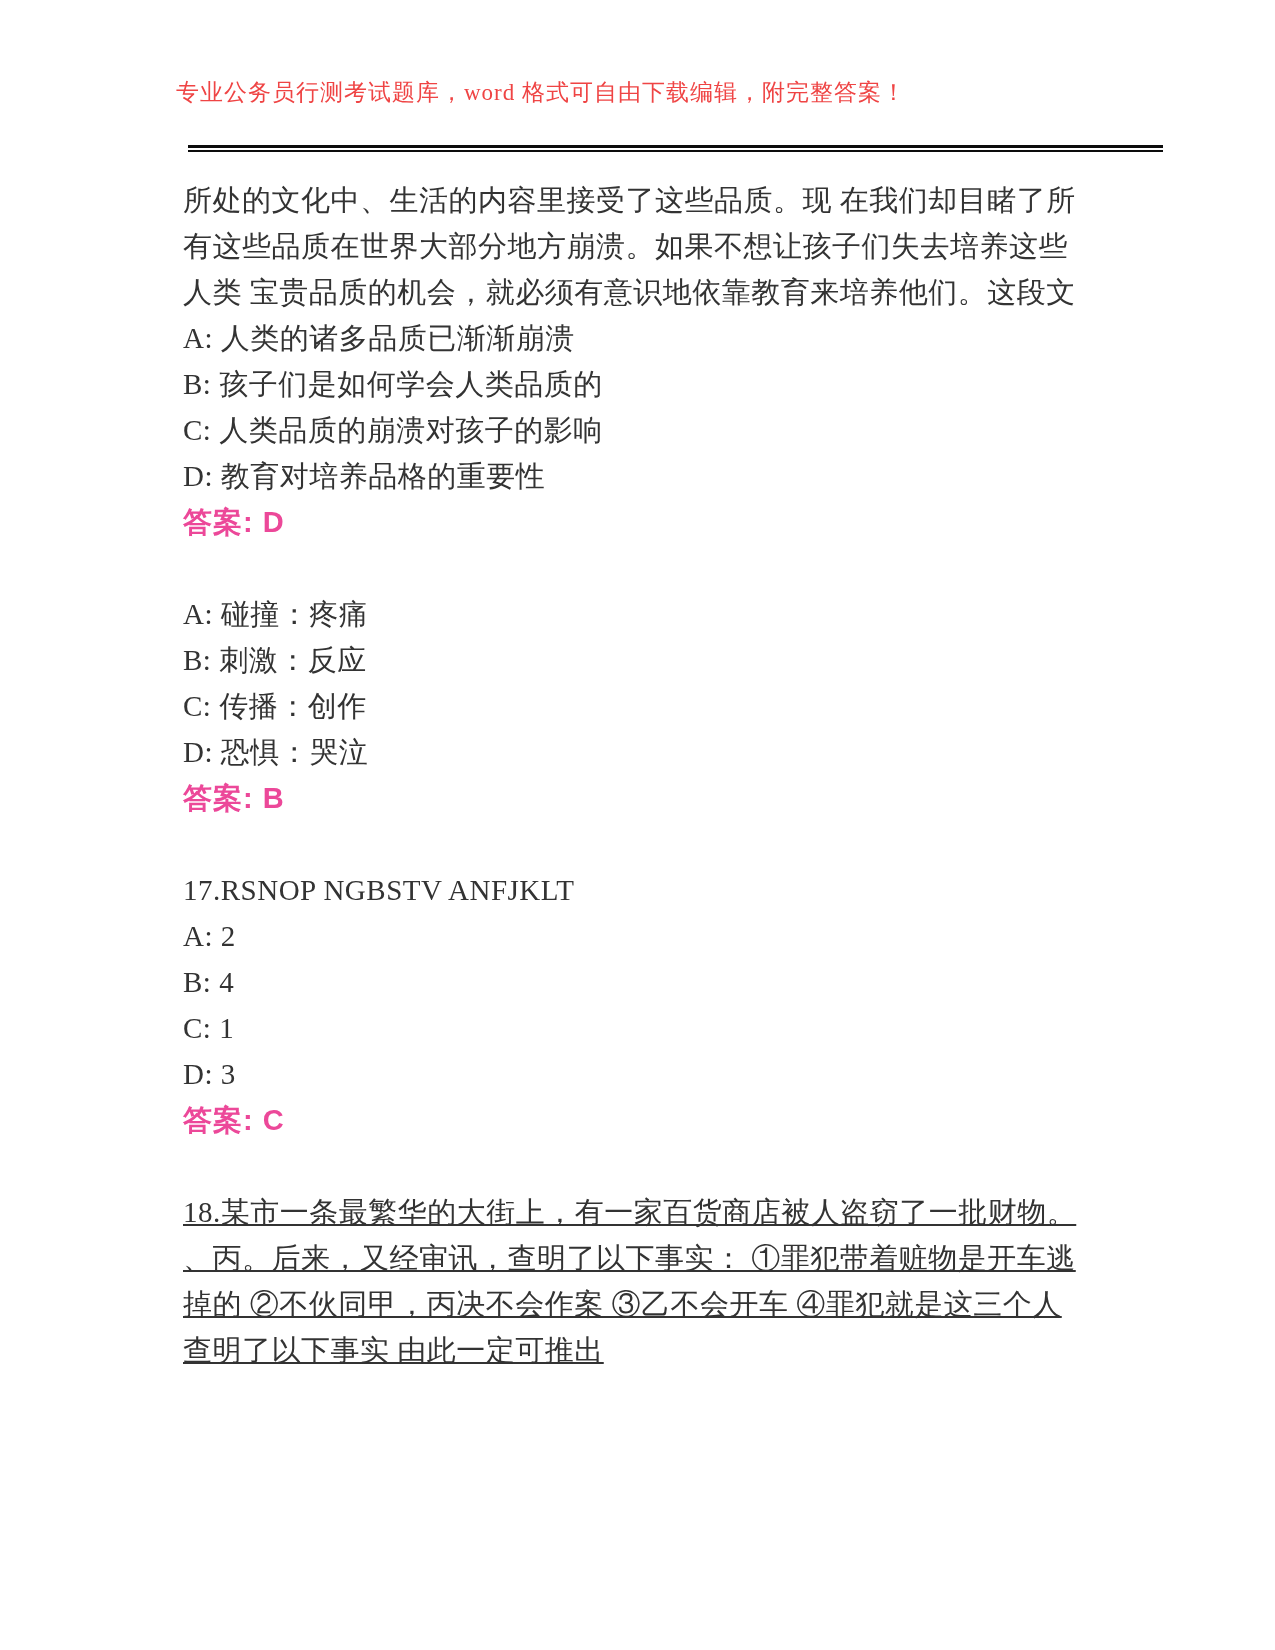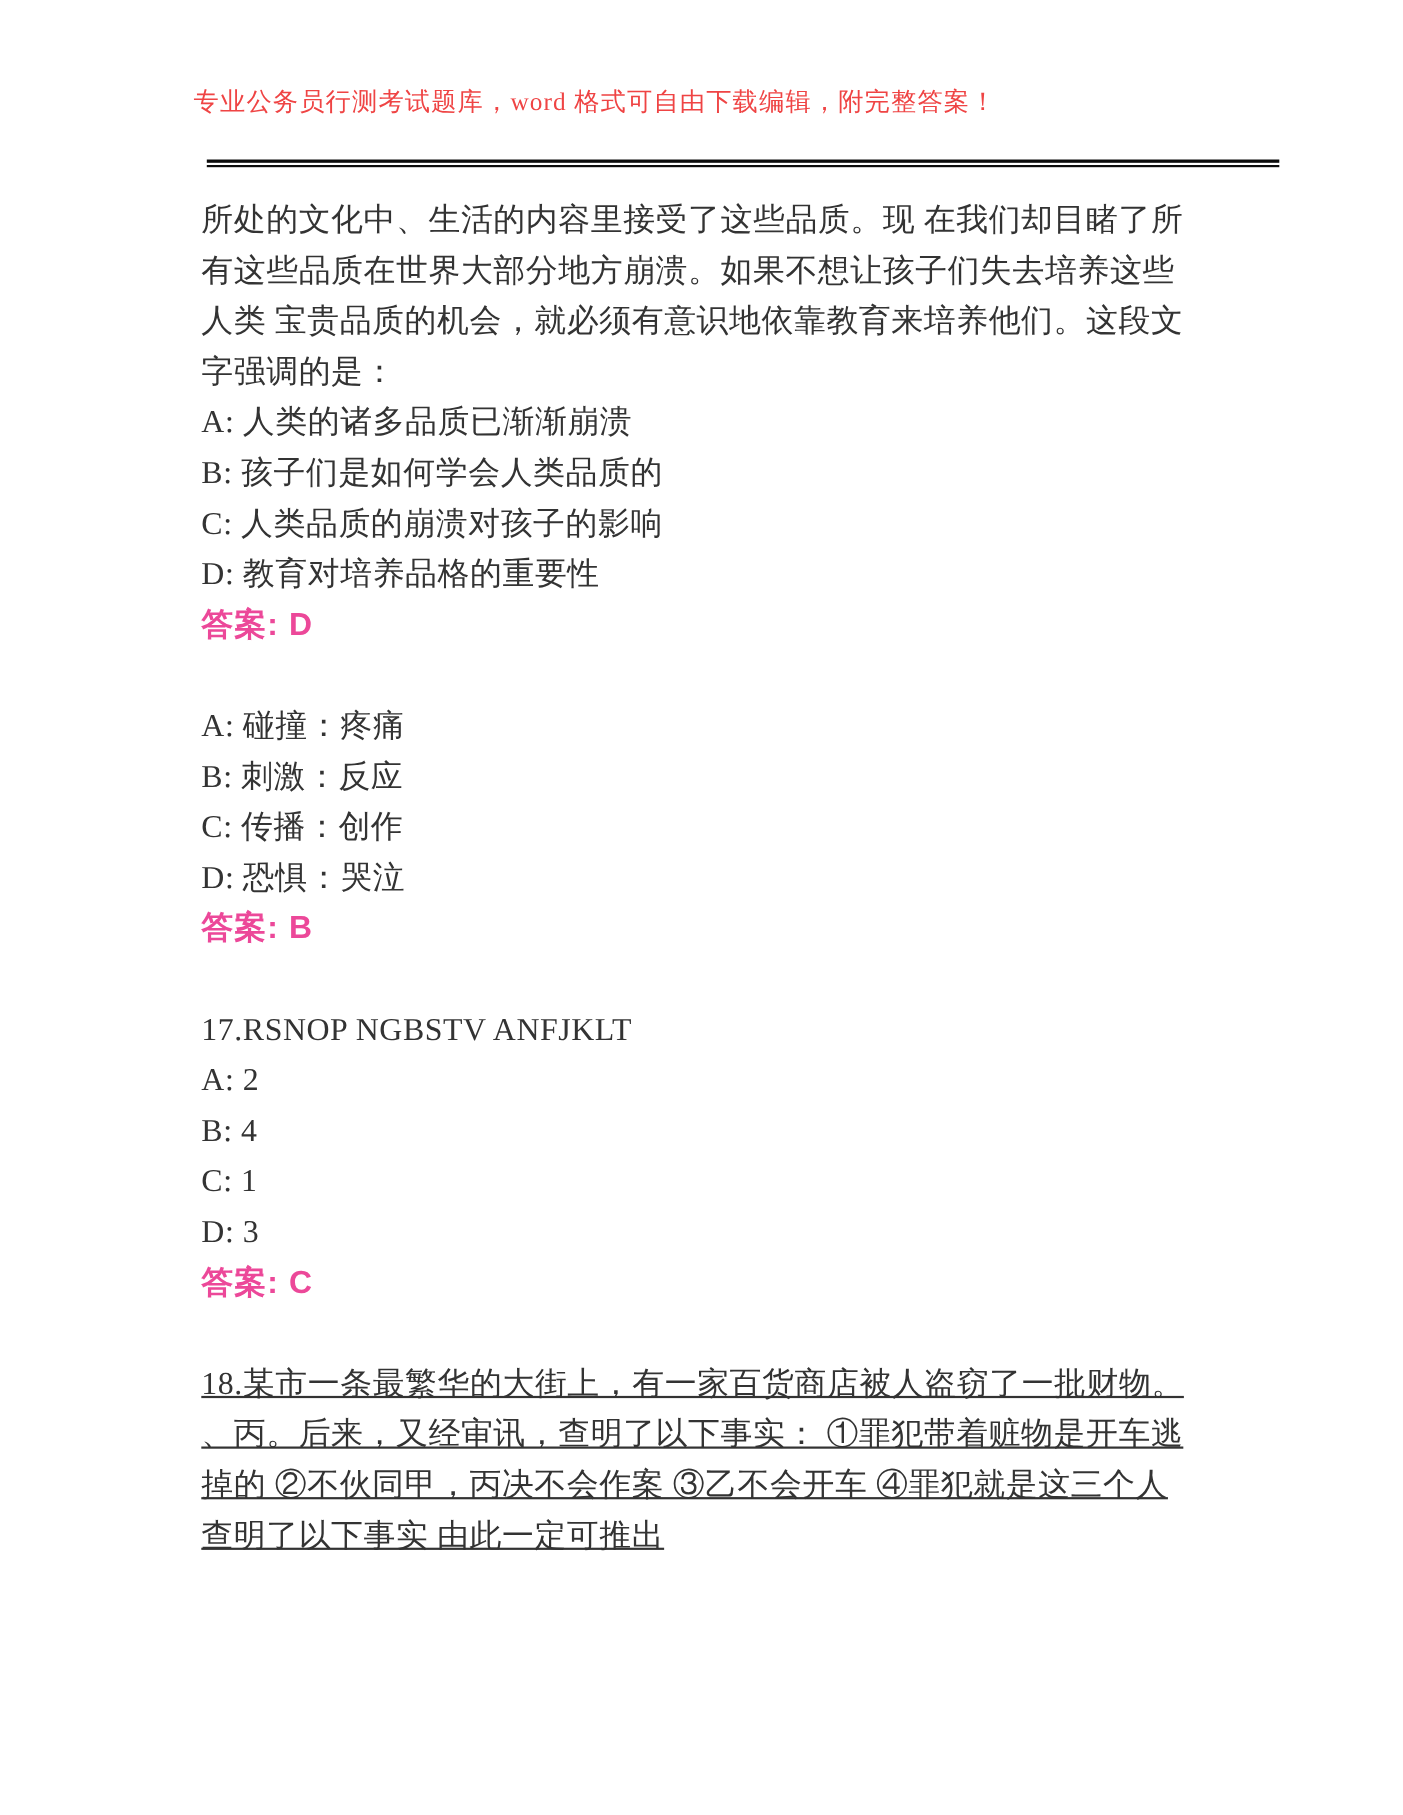--- a/index.html
+++ b/index.html
@@ -74,21 +74,20 @@
 <body>
 
 <div class="page">
   <div class="header-note">专业公务员行测考试题库，word 格式可自由下载编辑，附完整答案！</div>
   <div class="header-rule"></div>
   <div class="content">
       <div class="block">
         <div class="line stem">所处的文化中、生活的内容里接受了这些品质。现 在我们却目睹了所</div>
         <div class="line stem">有这些品质在世界大部分地方崩溃。如果不想让孩子们失去培养这些</div>
         <div class="line stem">人类 宝贵品质的机会，就必须有意识地依靠教育来培养他们。这段文</div>
-        <div class="line stem">字强调的是：</div>
         <div class="line option">A: 人类的诸多品质已渐渐崩溃</div>
         <div class="line option">B: 孩子们是如何学会人类品质的</div>
         <div class="line option">C: 人类品质的崩溃对孩子的影响</div>
         <div class="line option">D: 教育对培养品格的重要性</div>
         <div class="line answer">答案: D</div>
       </div>
       <div class="block">
         <div class="line option">A: 碰撞：疼痛</div>
         <div class="line option">B: 刺激：反应</div>
         <div class="line option">C: 传播：创作</div>

